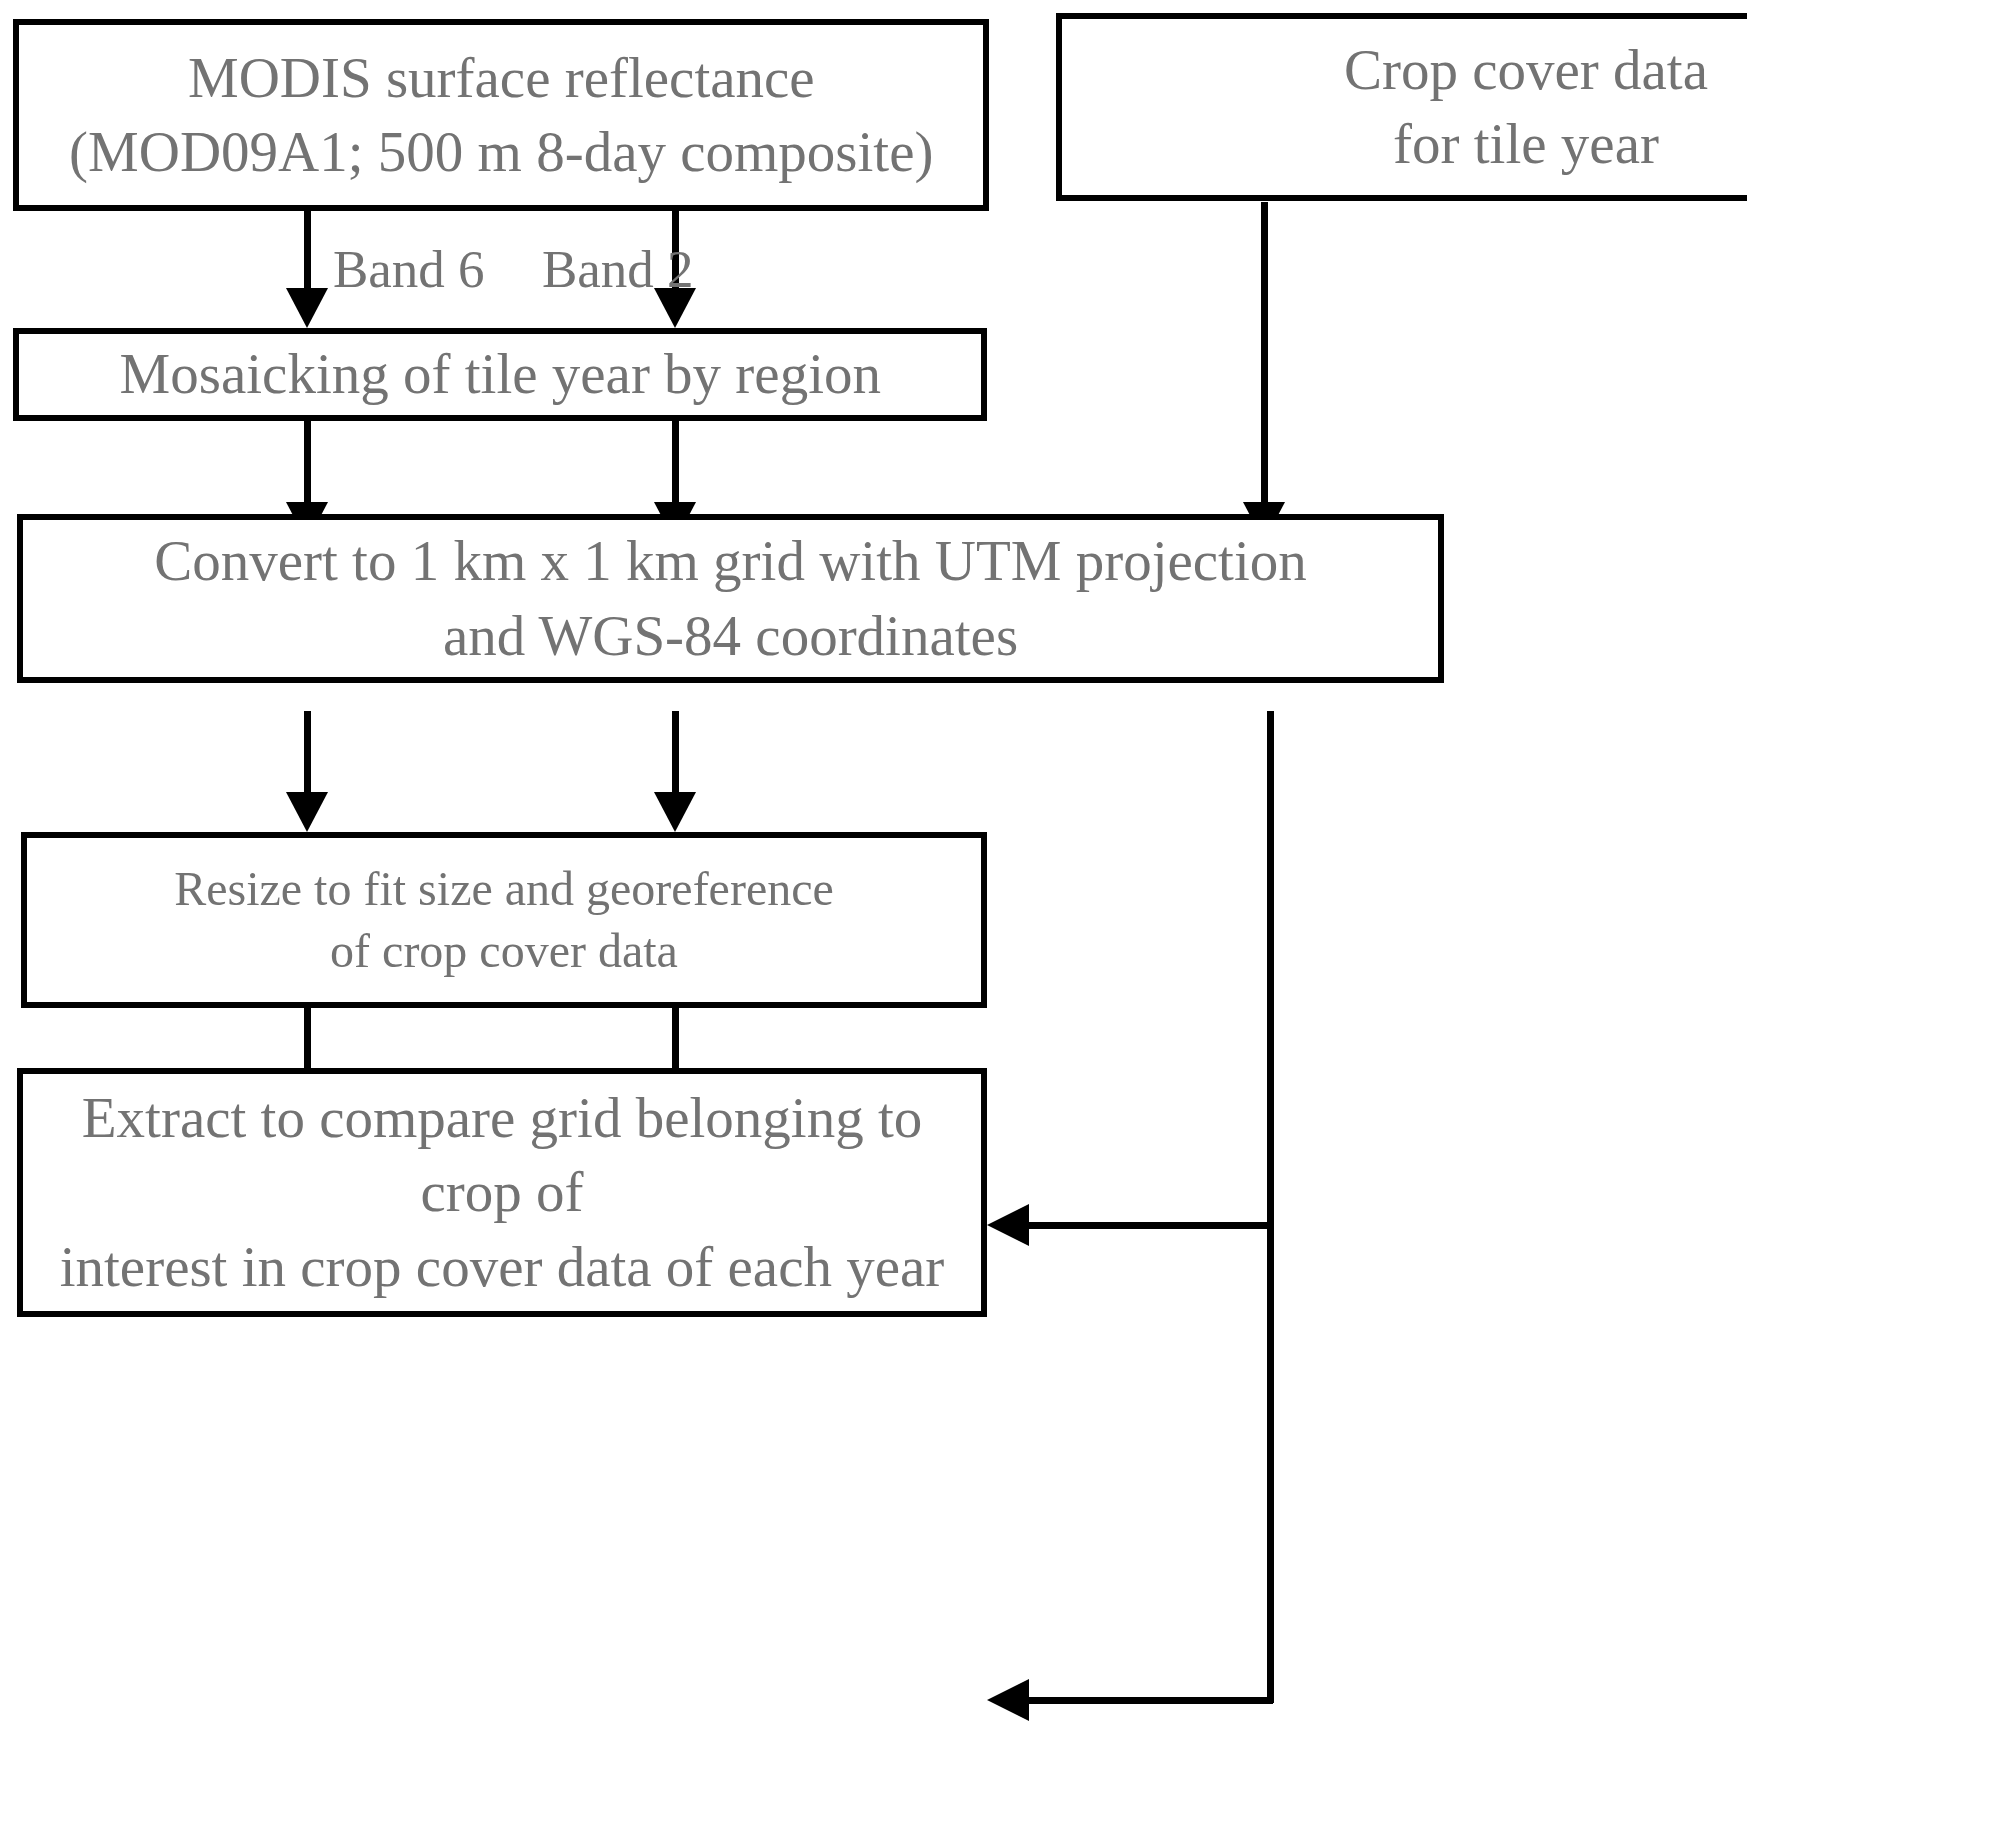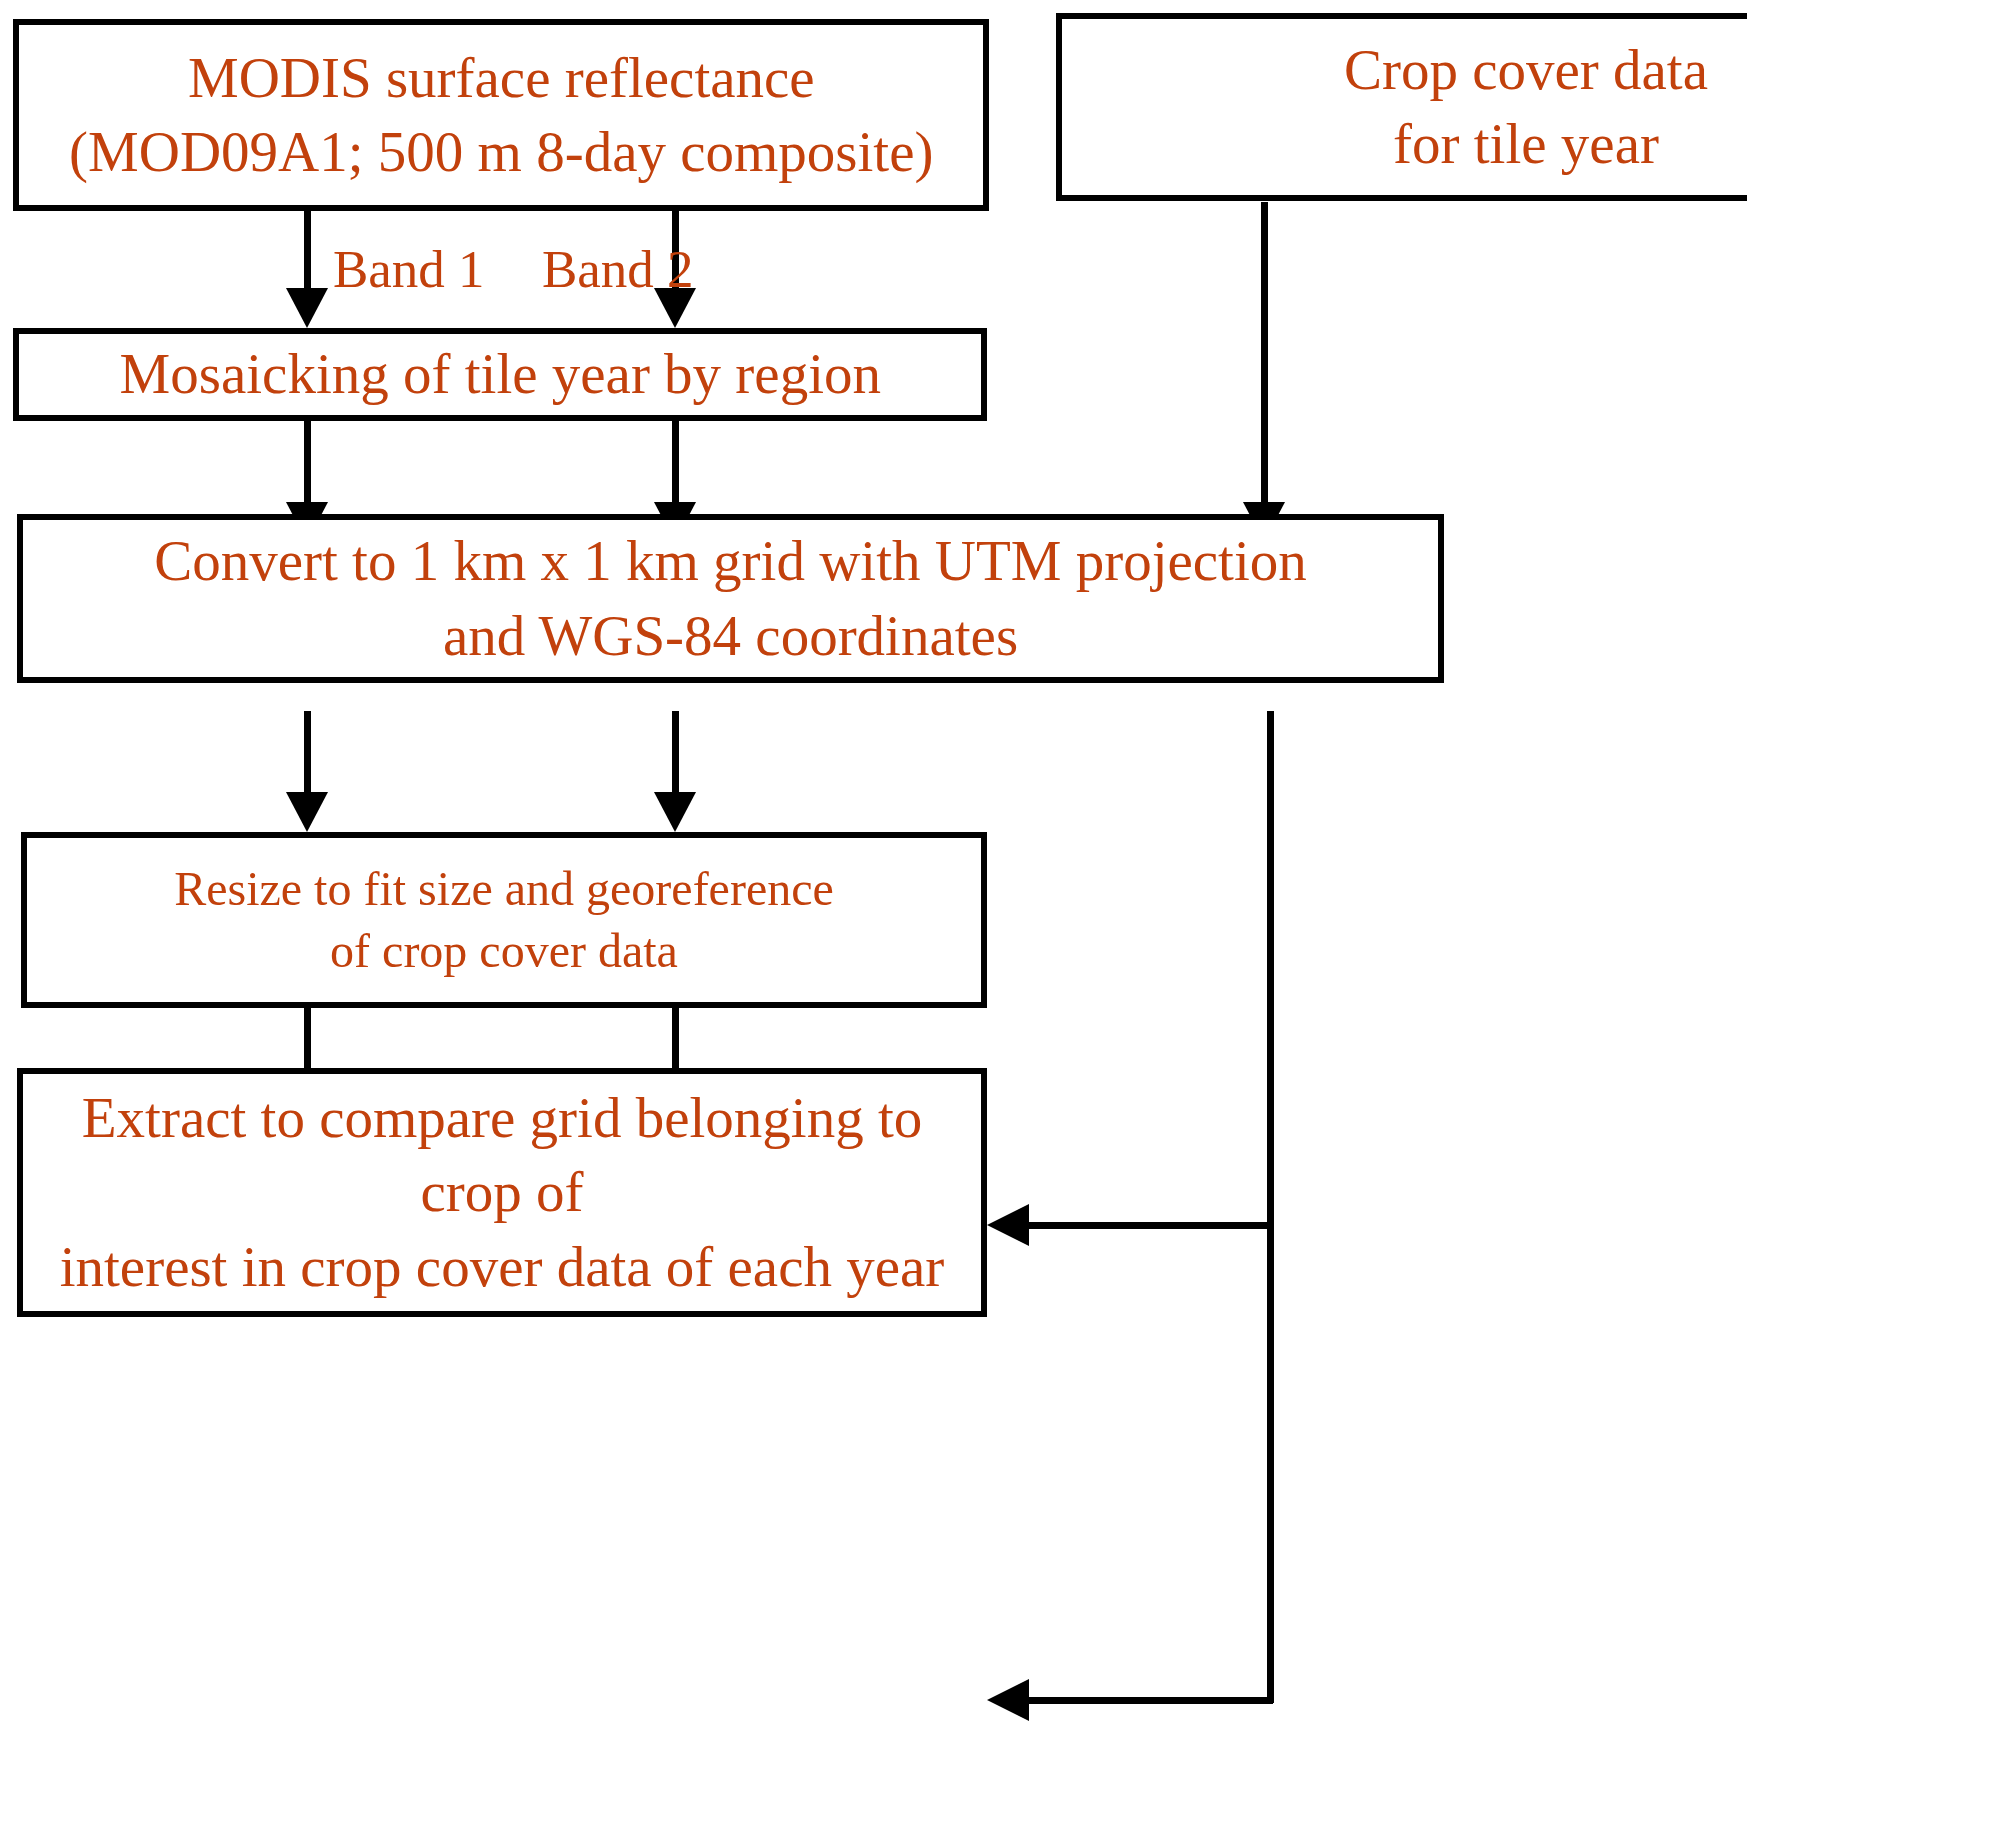--- a/index.html
+++ b/index.html
@@ -6,21 +6,21 @@
     margin: 0;
     padding: 0;
     background: #ffffff;
   }
   #stage {
     position: relative;
     width: 1747px;
     height: 1834px;
     background: #ffffff;
     font-family: "Liberation Serif", "DejaVu Serif", serif;
-    color: #c2410c;
+    color: #737373;
     overflow: hidden;
   }
   .box {
     position: absolute;
     box-sizing: border-box;
     border: 6.7px solid #000000;
     background: #ffffff;
     display: flex;
     align-items: center;
     justify-content: center;
@@ -114,21 +114,21 @@
     <span class="txt">Extract to compare grid belonging to crop of
 interest in crop cover data of each year</span>
   </div>
 
   <div class="vline" style="left:304px; top:211px; height:105px;"></div>
   <div class="arrow-down" style="left:286px; top:288px;"></div>
 
   <div class="vline" style="left:672px; top:211px; height:105px;"></div>
   <div class="arrow-down" style="left:654px; top:288px;"></div>
 
-  <div class="edge-label" style="left:333px; top:243px;">Band 1</div>
+  <div class="edge-label" style="left:333px; top:243px;">Band 6</div>
   <div class="edge-label" style="left:542px; top:243px;">Band 2</div>
 
   <div class="vline" style="left:304px; top:421px; height:86px;"></div>
   <div class="arrow-down" style="left:286px; top:502px;"></div>
 
   <div class="vline" style="left:672px; top:421px; height:86px;"></div>
   <div class="arrow-down" style="left:654px; top:502px;"></div>
 
   <div class="vline" style="left:1261px; top:202px; height:304px;"></div>
   <div class="arrow-down" style="left:1243px; top:502px;"></div>

